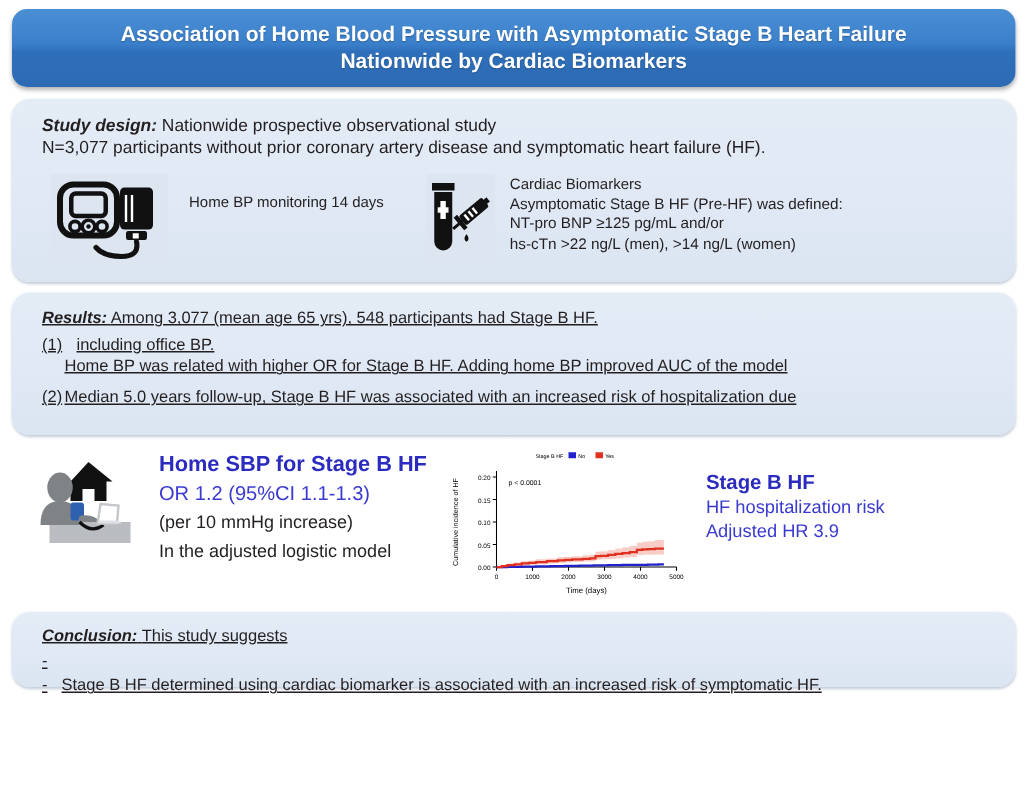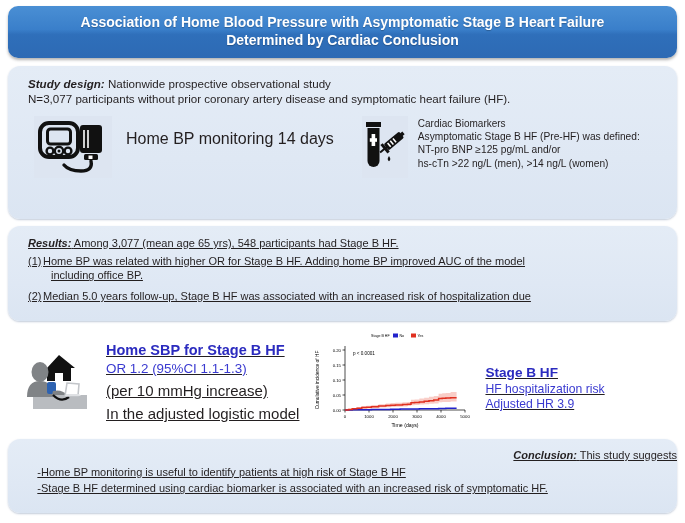--- a/index.html
+++ b/index.html
@@ -34,60 +34,60 @@
   }
 
   
   .panel{
     border-radius:12px;
     background:linear-gradient(180deg,#e4ecf6 0%,#dfe8f4 60%,#dbe5f2 100%);
     box-shadow:0 1px 2px rgba(120,140,170,.45);
     position:relative;
     box-sizing:border-box;
   }
-  .panel-design{margin-top:8px;height:153px;padding:10px 0 0 20px;}
+  .panel-design{margin-top:8px;height:122px;padding:10px 0 0 20px;}
   .panel-results{margin-top:7px;height:95px;padding:10px 0 0 20px;}
   .panel-figs{margin-top:2px;height:110px;background:transparent;box-shadow:none;}
-  .panel-concl{margin-top:6px;height:74px;padding:9px 0 0 20px;text-align:right;}
+  .panel-concl{margin-top:6px;height:50px;padding:9px 0 0 20px;}
 
   .lbl-bold{font-weight:bold;font-style:italic;}
   .t13{font-size:11.6px;line-height:1.32;}
   .t12{font-size:11px;line-height:1.34;text-decoration:underline;}
   .t11{font-size:10.2px;line-height:1.34;}
 
   .row-line{white-space:nowrap;}
 
   
   .design-icons{display:flex;margin-top:9px;}
   .icon-box{
     background:#dde5f1;
     display:flex;align-items:center;justify-content:center;
   }
   .bp-icon-wrap{width:78px;height:62px;margin-left:6px;}
-  .bpm-label{font-size:16px;margin-left:14px;margin-top:14px;}
+  .bpm-label{font-size:10px;margin-left:14px;margin-top:14px;}
   .tube-wrap{width:46px;height:62px;margin-left:28px;}
   .biomarker-txt{margin-left:10px;margin-top:2px;}
   .biomarker-h{font-size:10px;margin-bottom:1px;}
 
   
   .res-item{display:flex;margin-top:3px;}
   .res-num{width:15px;flex:0 0 15px;}
   .res-body{flex:1;}
 
   
-  .figrow{display:flex;align-items:center;height:110px;padding-left:12px;text-decoration:underline;}
+  .figrow{display:flex;align-items:flex-start;height:110px;padding-left:12px;}
   .person-icon{
     width:74px;height:70px;background:#ffffff;
     margin-top:8px;flex:0 0 74px;
     display:flex;align-items:center;justify-content:center;
   }
   .sbp-txt{margin-left:12px;margin-top:10px;}
   .sbp-h{color:#2b2bbf;font-weight:bold;font-size:14.5px;line-height:1.2;}
   .sbp-or{color:#3a3ad0;font-size:13.4px;line-height:1.35;margin-top:1px;}
-  .sbp-sub{font-size:15px;line-height:1.4;margin-top:2px;color:#231f20;}
+  .sbp-sub{font-size:12px;line-height:1.4;margin-top:2px;color:#231f20;}
 
   .chartcard{
     width:160px;height:104px;background:#ffffff;
     margin-left:12px;margin-top:4px;flex:0 0 160px;
     position:relative;
   }
   .stage-txt{margin-left:14px;margin-top:22px;}
   .stage-h{color:#2b2bbf;font-weight:bold;font-size:13.6px;line-height:1.25;}
   .stage-l{color:#3a3ad0;font-size:12.2px;line-height:1.3;}
 
@@ -98,21 +98,21 @@
   svg{display:block;}
 </style>
 </head>
 <body>
 
 <div class="page">
 
   <div class="banner">
     <div class="banner-title">
       <span>Association of Home Blood Pressure with Asymptomatic Stage B Heart Failure</span><br>
-      <span>Determined by Cardiac Conclusion</span>
+      <span>Nationwide by Cardiac Biomarkers</span>
     </div>
   </div>
 
   <div class="panel panel-design">
     <div class="t13 row-line">
       <span class="lbl-bold">Study design:</span>
       <span>Nationwide prospective observational study</span>
     </div>
     <div class="t13 row-line">N=3,077 participants without prior coronary artery disease and symptomatic heart failure (HF).</div>
 
@@ -165,22 +165,22 @@
 
   <div class="panel panel-results">
     <div class="t12 row-line">
       <span class="lbl-bold">Results:</span>
       <span>Among 3,077 (mean age 65 yrs), 548 participants had Stage B HF.</span>
     </div>
 
     <div class="res-item">
       <div class="t12 res-num">(1)</div>
       <div class="res-body">
+        <div class="t12" style="padding-left:8px">including office BP.</div>
         <div class="t12">Home BP was related with higher OR for Stage B HF. Adding home BP improved AUC of the model</div>
-        <div class="t12" style="padding-left:8px">including office BP.</div>
       </div>
     </div>
 
     <div class="res-item" style="margin-top:6px">
       <div class="t12 res-num">(2)</div>
       <div class="res-body">
         <div class="t12">Median 5.0 years follow-up, Stage B HF was associated with an increased risk of hospitalization due</div>
       </div>
     </div>
   </div>
@@ -257,23 +257,20 @@
     </div>
   </div>
 
   <div class="panel panel-concl">
     <div class="t12 row-line">
       <span class="lbl-bold">Conclusion:</span>
       <span>This study suggests</span>
     </div>
     <div class="concl-item">
       <div class="t12 concl-dash">-</div>
-      <div class="t12">
-        <span>Home BP monitoring</span><span> is useful to identify patients at high risk of Stage B HF</span>
-      </div>
     </div>
     <div class="concl-item">
       <div class="t12 concl-dash">-</div>
       <div class="t12">Stage B HF determined using cardiac biomarker is associated with an increased risk of symptomatic HF.</div>
     </div>
   </div>
 
 </div>
 
 </body></html>

